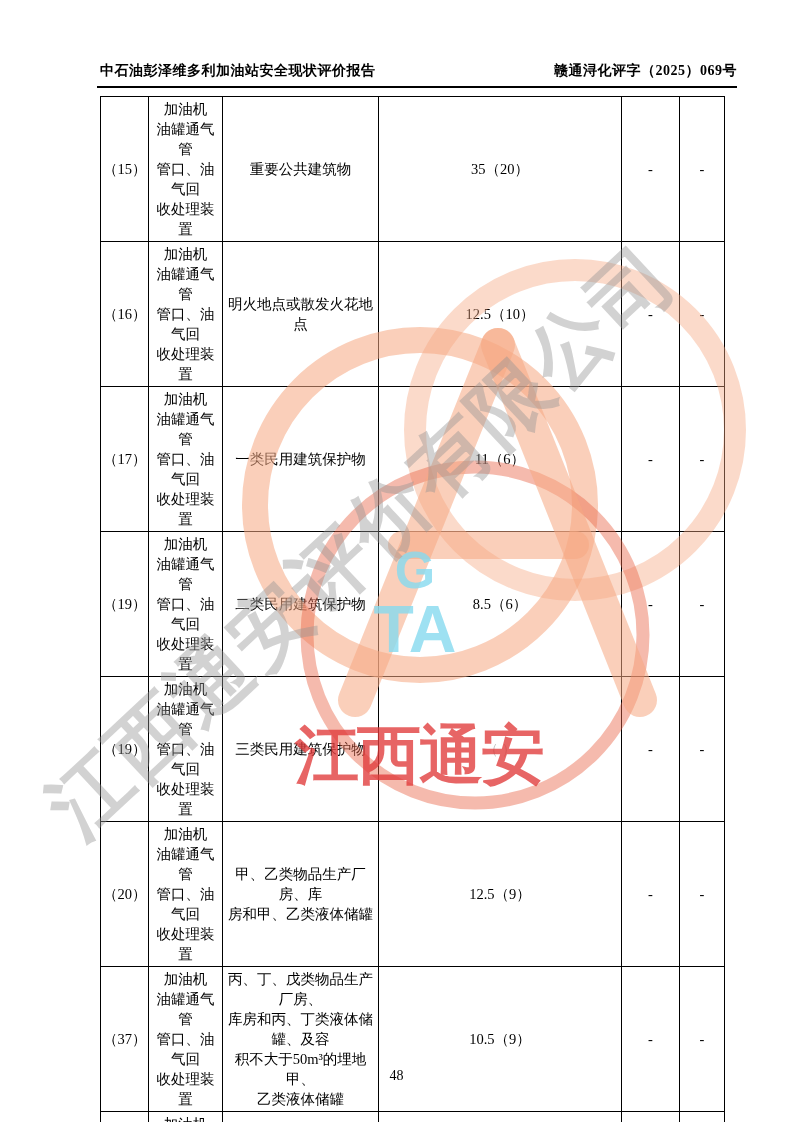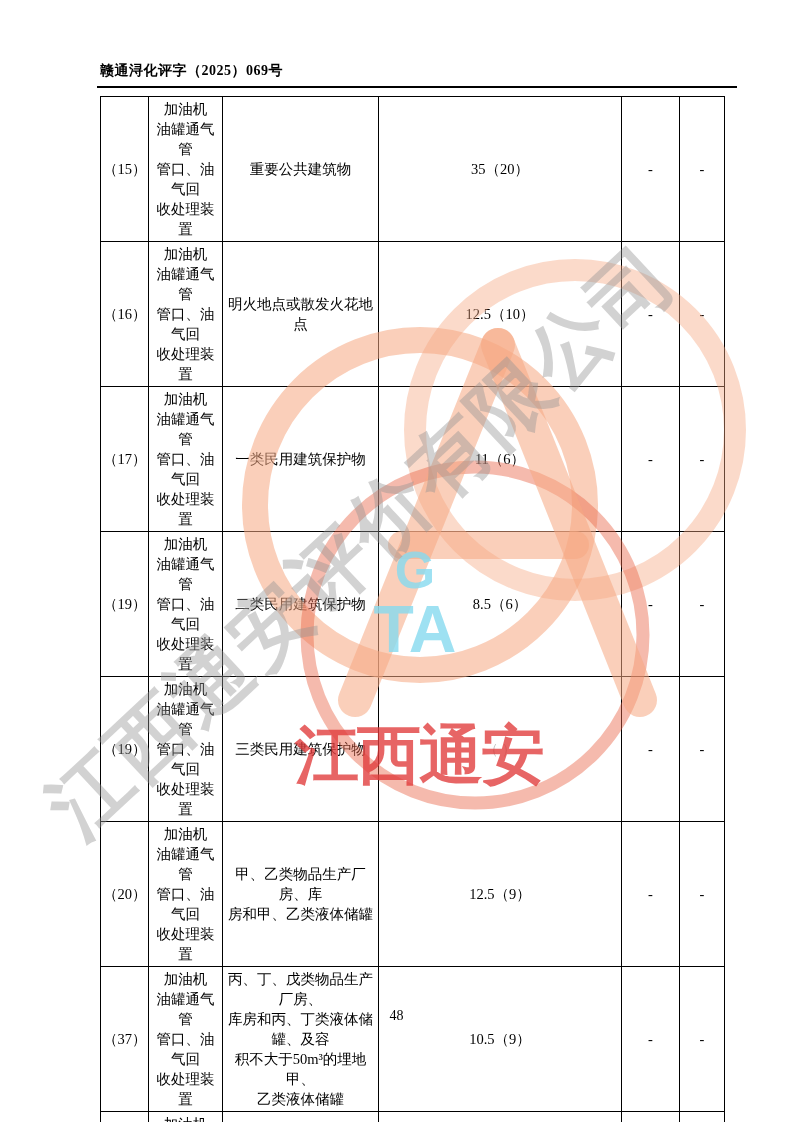--- a/index.html
+++ b/index.html
@@ -14,21 +14,21 @@
              table-layout:fixed;font-size:14.5px;z-index:1;}
   table.dist td{border:1.4px solid #000;text-align:center;vertical-align:middle;
                 padding:2px 2px;line-height:20px;white-space:pre-line;overflow:hidden;}
   table.dist tr{height:85px;}
   table.dist tr:nth-child(7){height:100px;}
   table.dist tr:nth-child(11){height:60px;}
   col.c1{width:48px;} col.c2{width:74px;} col.c3{width:156px;}
   col.c4{width:243px;} col.c5{width:58px;} col.c6{width:45px;}
   td.faint{color:rgba(60,60,60,0.35);}
   
-  .pgnum{position:absolute;left:0;right:0;top:1008px;text-align:center;font-size:14px;}
+  .pgnum{position:absolute;left:0;right:0;top:1068px;text-align:center;font-size:14px;}
   
   .wm-svg{position:absolute;left:0;top:0;z-index:2;pointer-events:none;}
   .wm-gray{position:absolute;left:62px;top:768px;z-index:3;pointer-events:none;
            font-size:80px;font-weight:bold;letter-spacing:2px;white-space:nowrap;
            color:rgba(148,148,148,0.42);transform:rotate(-43deg);transform-origin:0 50%;
            font-family:"Liberation Sans","DejaVu Sans",sans-serif;}
   .wm-red{position:absolute;left:295px;top:712px;z-index:4;pointer-events:none;
           font-size:64px;font-weight:bold;letter-spacing:-2px;white-space:nowrap;
           color:rgba(224,58,58,0.78);font-family:"Liberation Serif","DejaVu Serif",serif;text-align:center;}
   .wm-cyan{font-family:"Liberation Sans","DejaVu Sans",sans-serif;font-weight:bold;
@@ -50,20 +50,21 @@
     </g>
     <text class="wm-cyan" x="415" y="588" font-size="52" text-anchor="middle">G</text>
     <text class="wm-cyan" x="415" y="652" font-size="66" text-anchor="middle">TA</text>
   </svg>
 
   <div class="wm-gray">江西通安评价有限公司</div>
 
   <div class="wm-red">江西通安</div>
 
   <div class="hdr">
+    <span>中石油彭泽维多利加油站安全现状评价报告</span>
     <span>赣通浔化评字（2025）069号</span>
   </div>
   <div class="hdr-rule"></div>
 
   <table class="dist">
     <colgroup>
       <col class="c1">
         <col class="c2">
         <col class="c3">
       <col class="c4">

